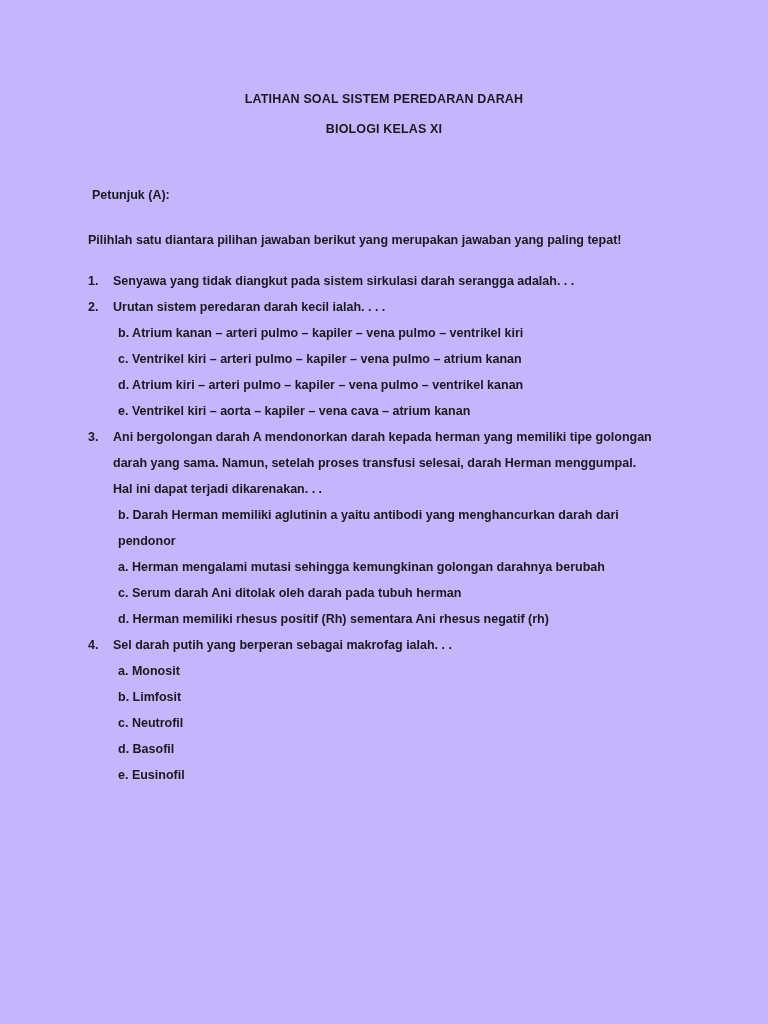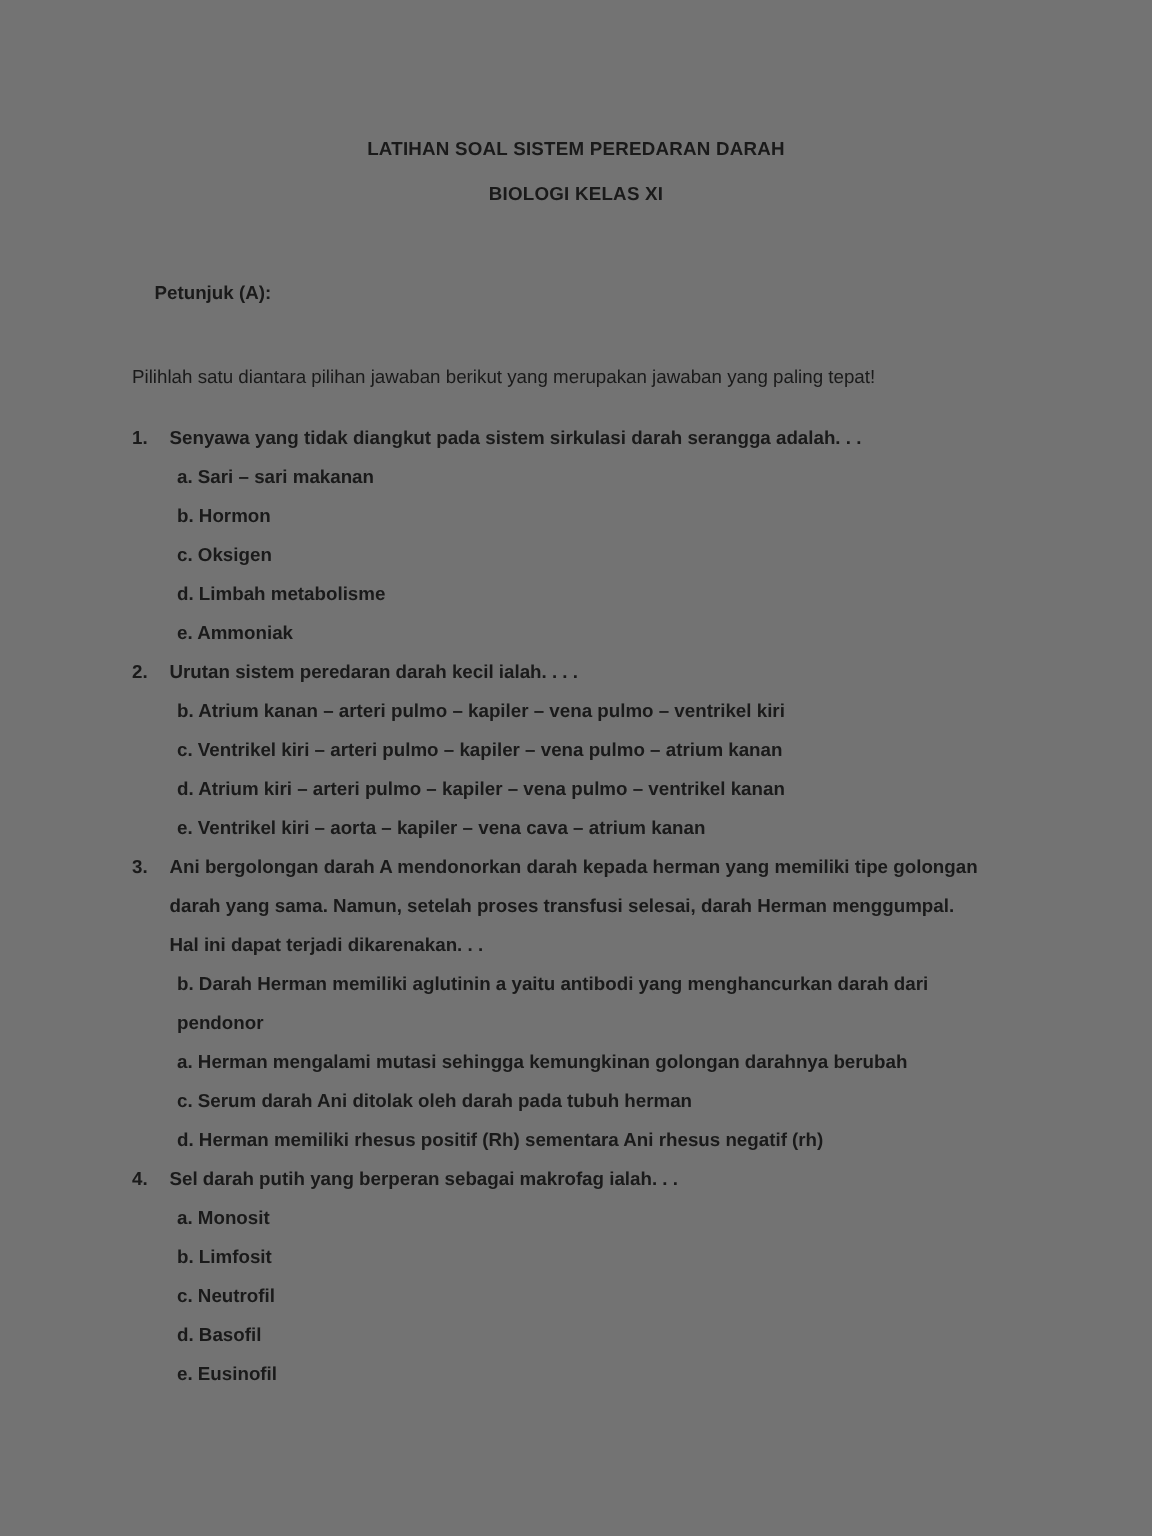--- a/index.html
+++ b/index.html
@@ -13,21 +13,21 @@
     font-family: "Liberation Sans", sans-serif;
     color: #1a1a1a;
     position: relative;
     overflow: hidden;
   }
   .page {
     width: 768px;
     height: 1024px;
     box-sizing: border-box;
     padding: 0;
-    background: #737373;
+    background: #c4b5fd;
     position: relative;
   }
 
   
   .title-block {
     padding-top: 86px;
     text-align: center;
   }
   .doc-title {
     font-size: 12.5px;
@@ -48,25 +48,25 @@
   
   .instructions {
     margin-top: 40px;
     padding-left: 88px;
     padding-right: 112px;
   }
   .instr-label {
     font-size: 12.5px;
     font-weight: 700;
     line-height: 26px;
-    margin: 15px;
+    margin: 4px;
   }
   .instr-text {
     font-size: 12.5px;
-    font-weight: 400;
+    font-weight: 700;
     line-height: 26px;
     margin: 0;
     padding-top: 15px;
   }
 
   
   .questions {
     margin-top: 15px;
     padding-left: 88px;
     padding-right: 112px;
@@ -114,27 +114,20 @@
     <div class="instr-label">Petunjuk (A):</div>
     <div class="instr-text">Pilihlah satu diantara pilihan jawaban berikut yang merupakan jawaban yang paling tepat!</div>
   </div>
 
   <div class="questions" id="question-list">
       <div class="question">
         <div class="q-stem">
           <span class="q-num">1.</span>
           <span class="q-text">Senyawa yang tidak diangkut pada sistem sirkulasi darah serangga adalah. . .</span>
         </div>
-        <ul class="options">
-          <li class="option">a. Sari – sari makanan</li>
-          <li class="option">b. Hormon</li>
-          <li class="option">c. Oksigen</li>
-          <li class="option">d. Limbah metabolisme</li>
-          <li class="option">e. Ammoniak</li>
-        </ul>
       </div>
       <div class="question">
         <div class="q-stem">
           <span class="q-num">2.</span>
           <span class="q-text">Urutan sistem peredaran darah kecil ialah. . . .</span>
         </div>
         <ul class="options">
           <li class="option">b. Atrium kanan – arteri pulmo – kapiler – vena pulmo – ventrikel kiri</li>
           <li class="option">c. Ventrikel kiri – arteri pulmo – kapiler – vena pulmo – atrium kanan</li>
           <li class="option">d. Atrium kiri – arteri pulmo – kapiler – vena pulmo – ventrikel kanan</li>

